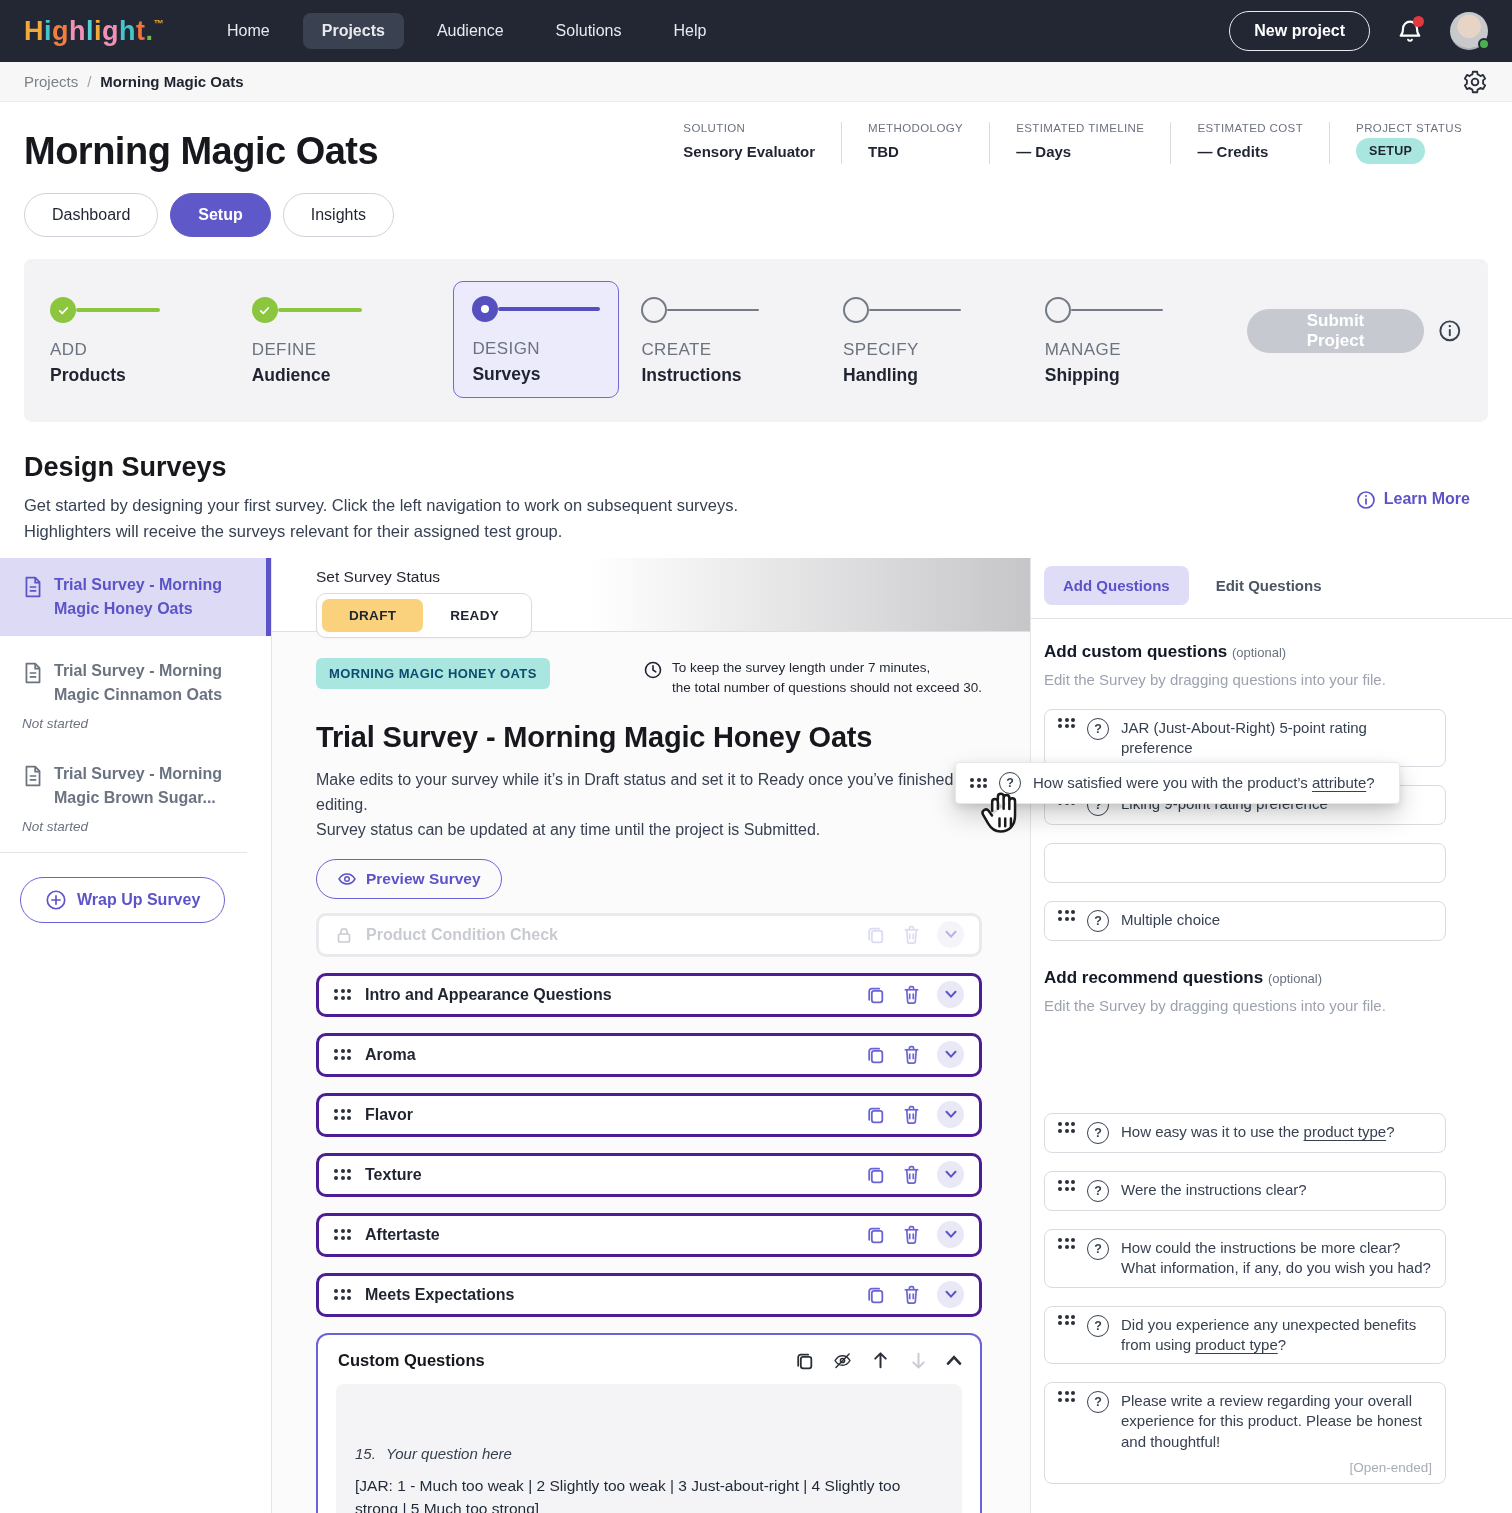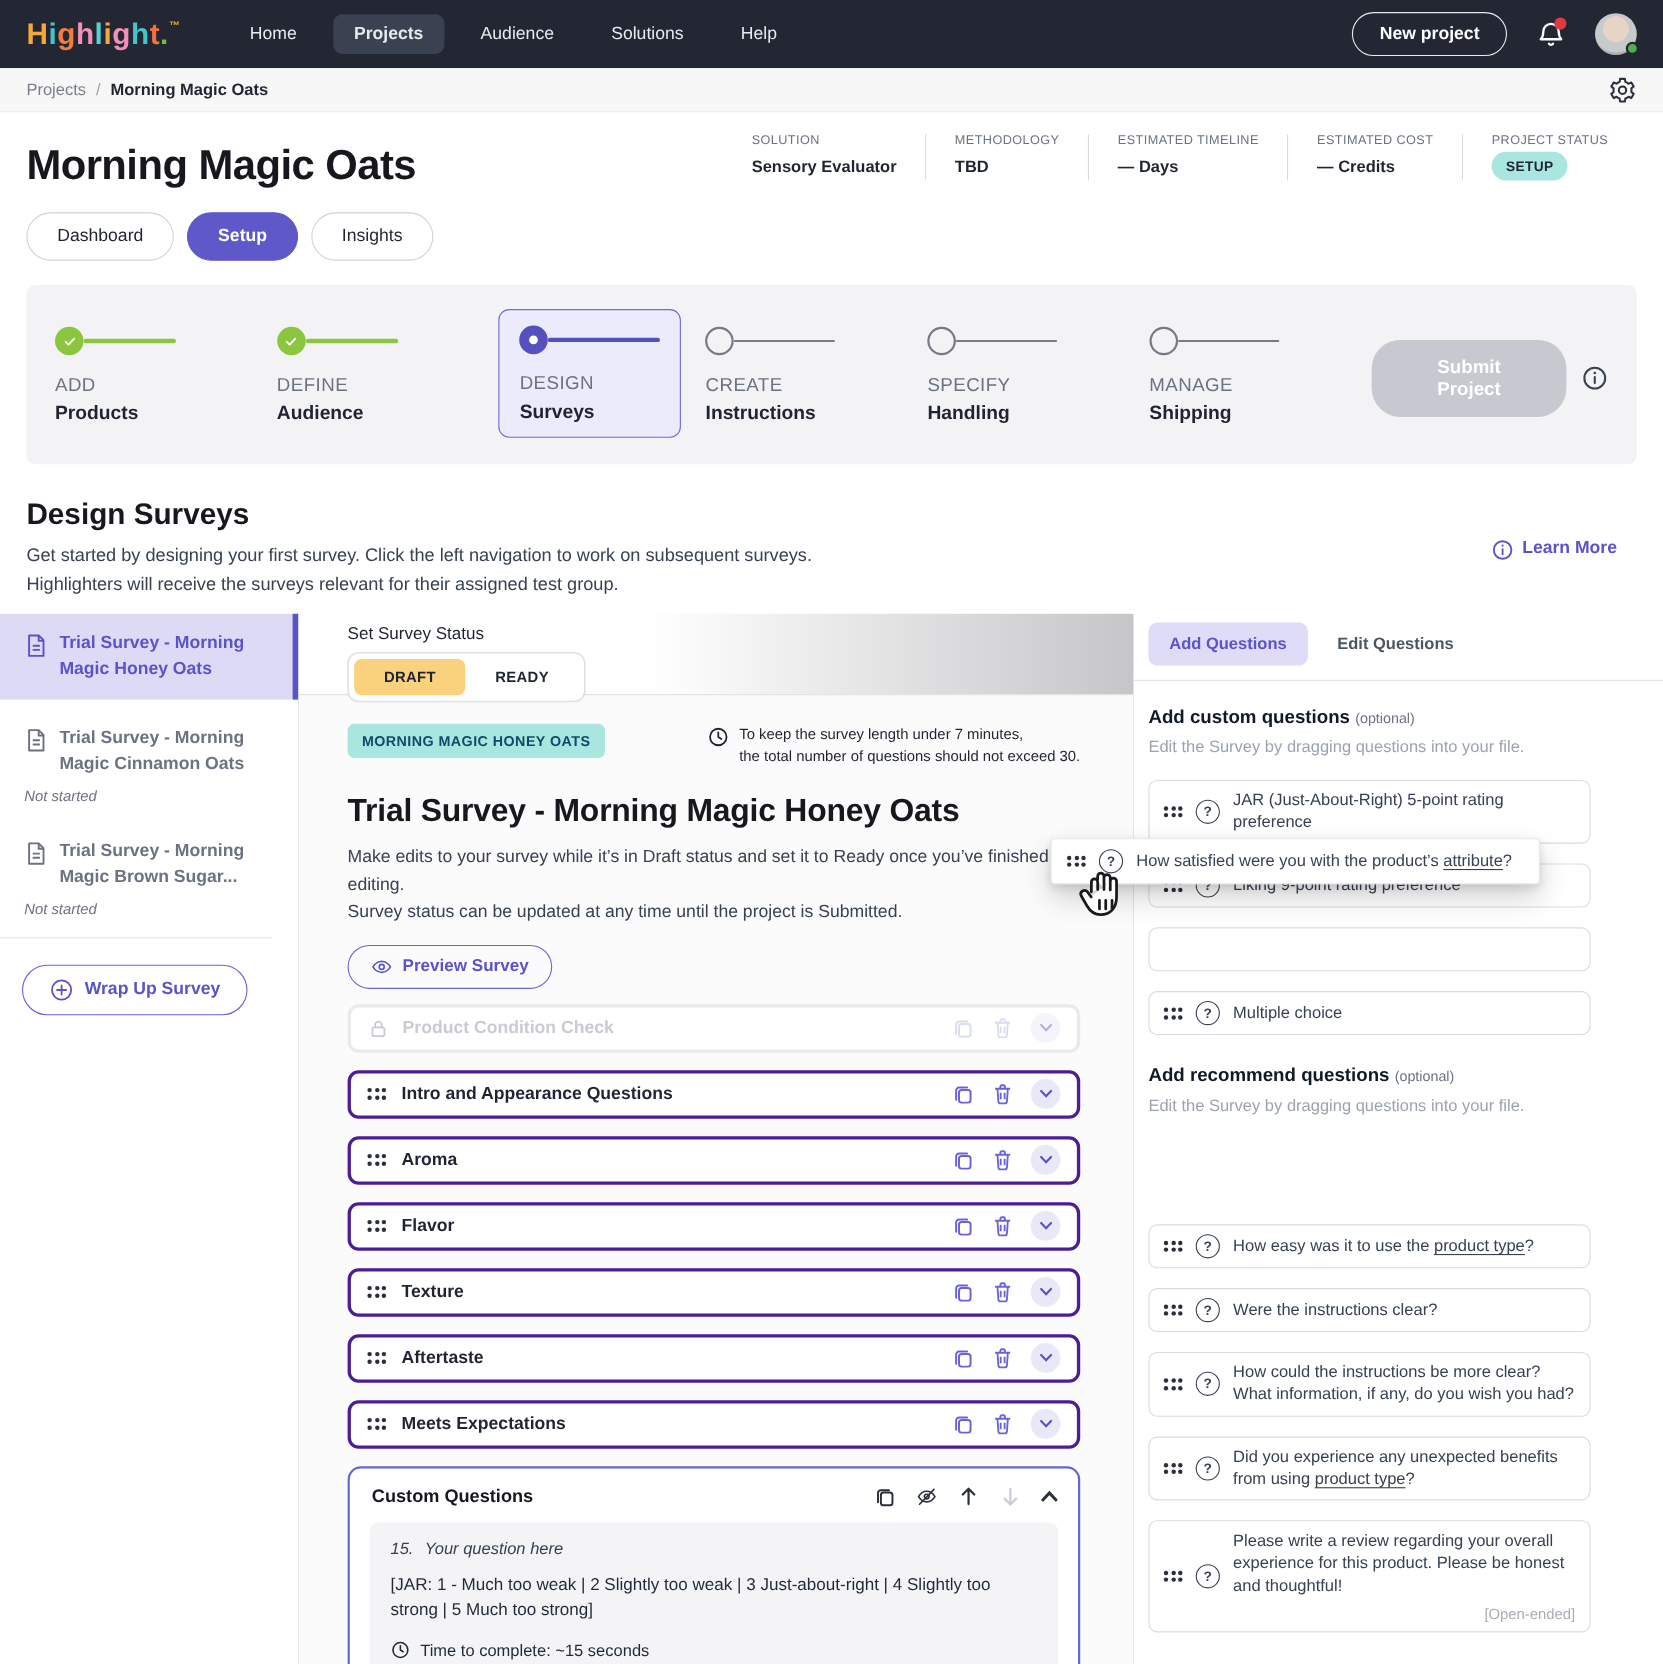--- a/index.html
+++ b/index.html
@@ -59,21 +59,21 @@
   .dot-done svg { width:15px; height:15px; }
   .line-done { width:84px; height:4px; background:#8CC63E; border-radius:2px; }
   .dot-active { width:26px; height:26px; border-radius:50%; background:#564FC0; display:flex; align-items:center; justify-content:center; flex:none; }
   .dot-active .hole { width:8px; height:8px; background:#fff; border-radius:50%; }
   .line-active { width:104px; height:3.5px; background:#564FC0; border-radius:2px; }
   .dot-todo { width:26px; height:26px; border-radius:50%; background:transparent; border:2.5px solid #757B86; flex:none; }
   .line-todo { width:92px; height:2.5px; background:#757B86; border-radius:2px; }
   .step-kicker { font-size:17px; letter-spacing:.4px; color:#6B7280; margin-top:17px; }
   .step-label { font-size:17.5px; font-weight:bold; color:#1F2430; margin-top:5px; }
   .submit-area { margin-left:auto; display:flex; align-items:center; gap:14px; padding-top:26px; }
-  .btn-submit { background:#C7C9D1; border:none; color:#fff; font-size:17px; font-weight:bold; border-radius:26px; padding:15px 30px; cursor:default; }
+  .btn-submit { background:#C7C9D1; border:none; color:#fff; font-size:17px; font-weight:bold; border-radius:26px; padding:2px 30px; cursor:default; }
   .info-icon { width:24px; height:24px; color:#374151; cursor:pointer; }
 
   
   .section-head { padding:30px 24px 0 24px; display:flex; }
   .section-left {}
   .section-title { font-size:27px; font-weight:bold; color:#16181D; }
   .section-desc { font-size:16.5px; color:#374151; line-height:1.55; margin-top:10px; }
   .learn-more { margin-left:auto; display:flex; gap:8px; color:#5B53C7; font-size:16px; font-weight:bold; margin-top:38px; cursor:pointer; white-space:nowrap; padding-right:18px; }
   .learn-more svg { width:20px; height:20px; }
 
@@ -127,36 +127,36 @@
   .drag-handle i { width:4px; height:4px; border-radius:50%; background:#2A2F3A; }
 
   
   .custom-card { background:#fff; border:2px solid #6A63D8; border-radius:12px; padding-bottom:18px; }
   .custom-head { display:flex; align-items:center; padding:15px 18px 13px 20px; }
   .custom-title { font-size:16.5px; font-weight:bold; color:#16181D; }
   .custom-icons { margin-left:auto; display:flex; align-items:center; gap:17px; }
   .icon-dark { width:21px; height:21px; color:#2A2F3A; cursor:pointer; }
   .icon-muted { width:21px; height:21px; color:#C9CCD4; cursor:pointer; }
   .custom-sample { background:#F4F4F6; border-radius:8px; margin:0 18px; padding:16px 19px 18px 19px; }
-  .sample-q { font-size:15px; font-style:italic; color:#374151; }
+  .sample-q { font-size:15px; font-style:italic; color:#374151;margin-top:45px; }
   .sample-scale { font-size:15.5px; color:#1F2937; margin-top:12px; line-height:1.5; }
   .sample-time { display:flex; align-items:center; gap:9px; margin-top:16px; font-size:15px; color:#1F2937; }
   .sample-time svg { width:18px; height:18px; color:#1F2937; }
 
   
   .rpanel { width:482px; flex:none; border-left:1px solid #E4E5E9; background:#fff; padding-top:8px; }
   .rp-pad { padding-left:13px; padding-right:66px; }
   .rp-tabs { display:flex; gap:8px; padding-left:13px; }
   .rp-tab { font-size:15px; font-weight:bold; padding:11px 19px; border-radius:8px; cursor:pointer; color:#4B5563; }
   .rp-tab.active { background:#DEDCF7; color:#5B53C7; }
   .rp-divider { border-top:1px solid #E2E3E8; margin-top:13px; }
   .rp-h { margin-top:23px; font-size:17px; font-weight:bold; color:#111827; }
   .rp-h .opt { font-size:13px; font-weight:normal; color:#6B7280; }
   .rp-sub { margin-top:7px; font-size:15px; color:#9CA3AF; line-height:1.45; }
-  .rp-item { display:flex; align-items:center; gap:12px; border:1px solid #D9DBE0; border-radius:8px; background:#fff; padding:8px 13px; min-height:40px; margin-top:18px; cursor:grab; }
+  .rp-item { display:flex; align-items:flex-start; gap:12px; border:1px solid #D9DBE0; border-radius:8px; background:#fff; padding:8px 13px; min-height:40px; margin-top:18px; cursor:grab; }
   .rp-item .txt { font-size:15px; color:#374151; line-height:1.35; }
   .rp-item .txt u, .drag-card .txt u { text-underline-offset:3px; }
   .qmark { width:22px; height:22px; border-radius:50%; border:1.6px solid #374151; flex:none; display:flex; align-items:center; justify-content:center; }
   .qmark::before { content:"?"; font-size:12.5px; font-weight:bold; color:#374151; }
   .rp-item.slot { height:40px; }
   .rp-spacer { height:78px; }
   .rp-item .colwrap { flex:1; }
   .open-tag { text-align:right; font-size:13.5px; color:#A7ACB5; margin-top:8px; }
 
   

